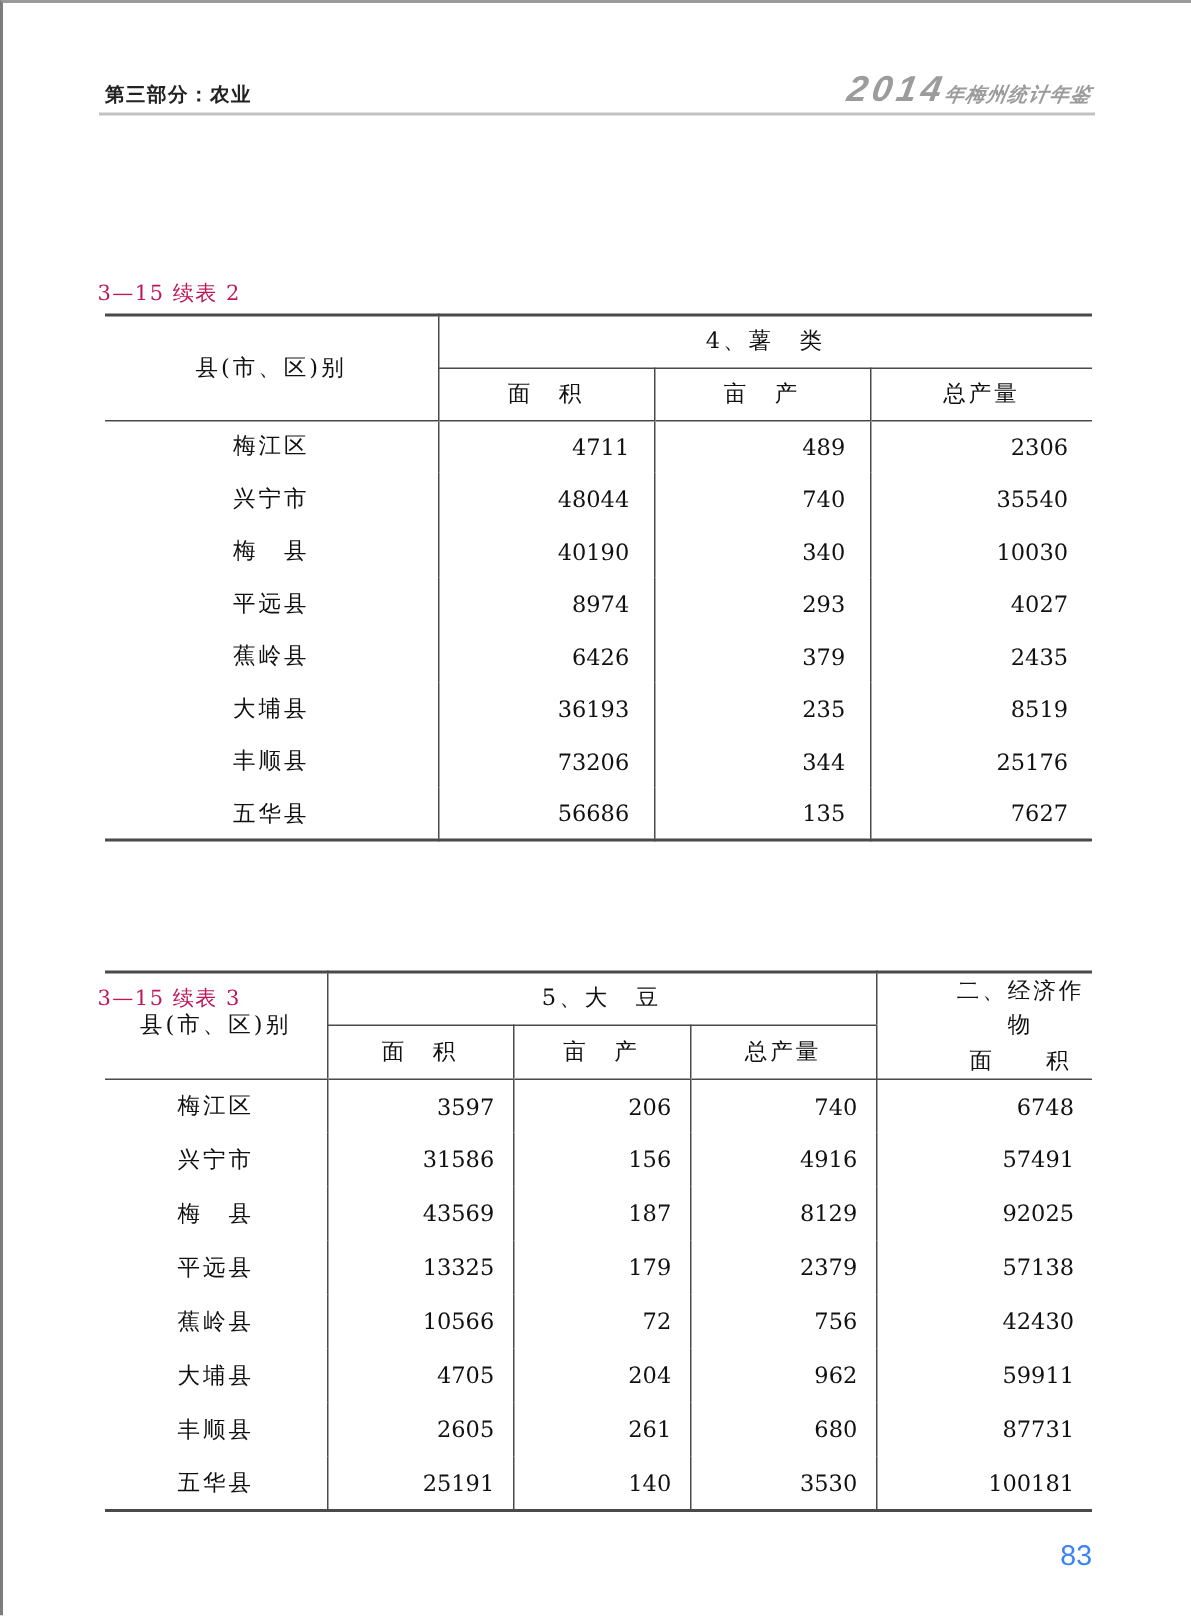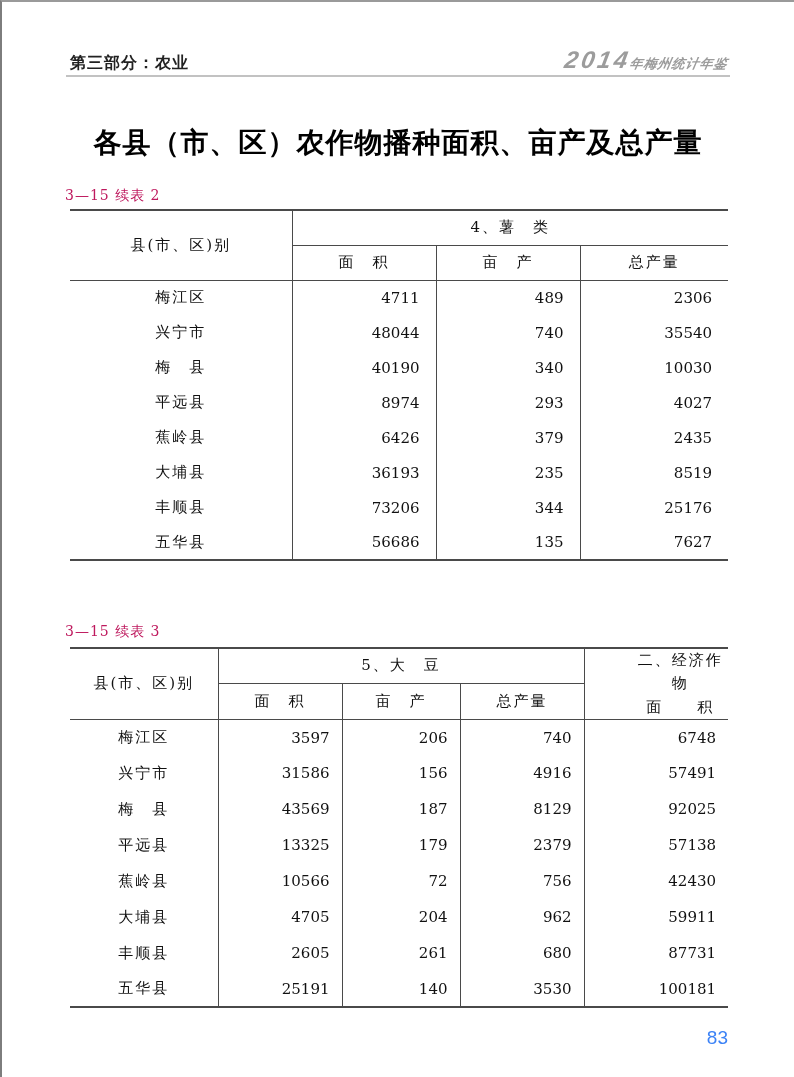--- a/index.html
+++ b/index.html
@@ -19,21 +19,21 @@
   .page-header {
     position: absolute;
     left: 68px; right: 66px; top: 44px;
     display: flex;
     justify-content: space-between;
     align-items: baseline;
   }
   .hdr-left {
     font-family: "Liberation Sans", sans-serif;
     font-weight: bold;
-    font-size: 16px;
+    font-size: 13px;
     letter-spacing: 1px;
     color: #222;
   }
   .hdr-right {
     color: #9c9c9c;
     transform: skewX(-10deg);
     white-space: nowrap;
     font-family: "Liberation Sans", sans-serif;
     font-weight: bold;
   }
@@ -66,21 +66,21 @@
   }
 
   .tbl-label {
     position: absolute;
     left: 63px;
     font-size: 14px;
     letter-spacing: 1px;
     color: #be185d;
   }
   .tbl-label-1 { top: 185px; }
-  .tbl-label-2 { top: 621px; }
+  .tbl-label-2 { top: 655px; }
 
   table.tbl {
     position: absolute;
     left: 68px;
     width: 658px;
     border-collapse: collapse;
     table-layout: fixed;
     font-size: 15px;
     color: #111;
   }
@@ -123,21 +123,20 @@
 <body>
 
 <div class="page">
 
   <div class="page-header">
     <span class="hdr-left">第三部分：农业</span>
     <span class="hdr-right"><span class="logo-year">2014</span><span class="logo-text">年梅州统计年鉴</span></span>
   </div>
   <div class="hdr-rule"></div>
 
-  <h1 class="title">各县（市、区）农作物播种面积、亩产及总产量</h1>
 
   <div class="tbl-label tbl-label-1">3—15  续表 2</div>
   <table class="tbl tbl-1">
     <colgroup>
       <col style="width:222px">
         <col style="width:144px">
         <col style="width:144px">
         <col style="width:148px">
     </colgroup>
     <thead>

